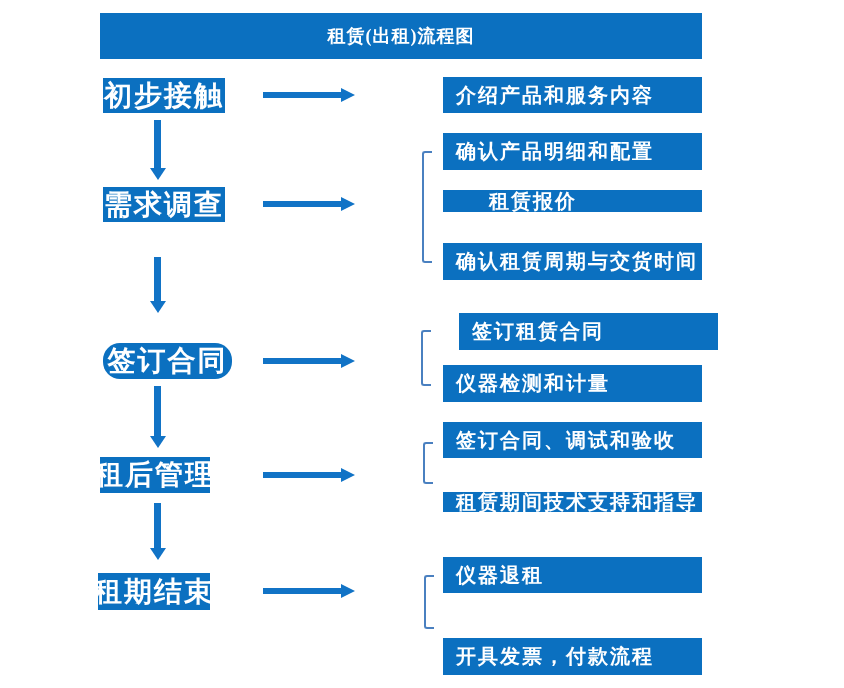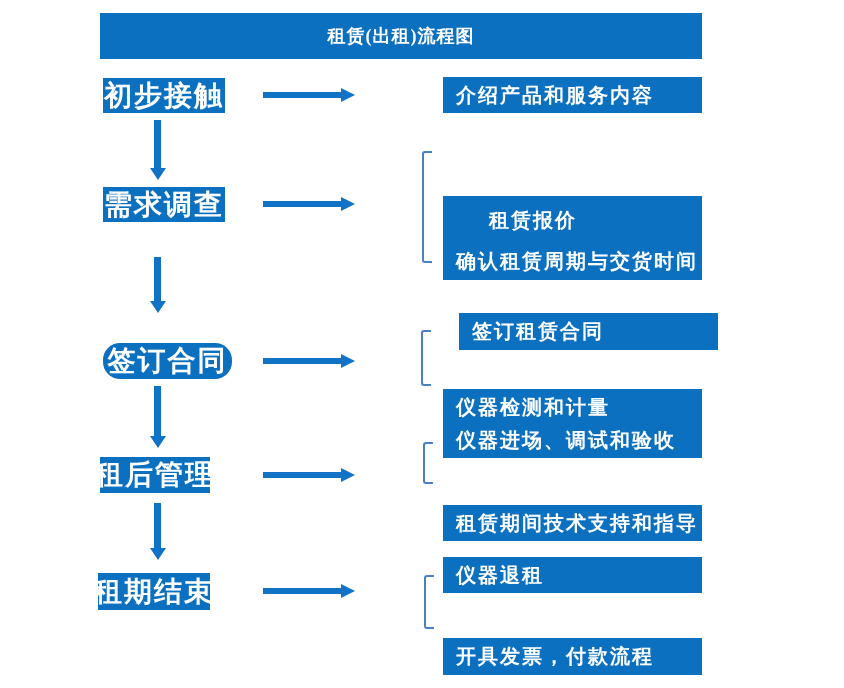--- a/index.html
+++ b/index.html
@@ -44,26 +44,26 @@
   }
   
   .s1{left:103px;top:78px;width:122px;height:35px;}
   .s2{left:103px;top:187px;width:122px;height:35px;}
   .s3{left:103px;top:343px;width:129px;height:36px;border-radius:17px;}
   .s4{left:100px;top:457px;width:110px;height:36px;}
   .s5{left:98px;top:573px;width:112px;height:37px;}
   
   .d0{left:443px;top:77px;width:259px;height:36px;}
   .d1{left:443px;top:133px;width:259px;height:37px;}
-  .d2{left:443px;top:196px;width:259px;height:48px;padding-left:46px;}
+  .d2{left:443px;top:190px;width:259px;height:22px;padding-left:46px;}
   .d3{left:443px;top:243px;width:259px;height:37px;}
   .d4{left:443px;top:313px;width:259px;height:37px;margin-left:16px;}
-  .d5{left:443px;top:365px;width:259px;height:37px;margin-top:24px;}
+  .d5{left:443px;top:365px;width:259px;height:37px;}
   .d6{left:443px;top:422px;width:259px;height:36px;}
-  .d7{left:443px;top:492px;width:259px;height:36px;margin-top:13px;}
+  .d7{left:443px;top:492px;width:259px;height:20px;}
   .d8{left:443px;top:557px;width:259px;height:36px;}
   .d9{left:443px;top:610px;width:259px;height:37px;margin-top:28px;}
   
   .h-arrow{position:absolute;width:92px;height:14px;left:263px;}
   .h-arrow .shaft{position:absolute;left:0;top:4px;width:78px;height:6px;background:var(--arrow-blue);}
   .h-arrow .head{position:absolute;left:78px;top:0;width:0;height:0;
     border-left:14px solid var(--arrow-blue);
     border-top:7px solid transparent;border-bottom:7px solid transparent;}
   .ha1{top:88px;} .ha2{top:197px;} .ha3{top:354px;} .ha4{top:468px;} .ha5{top:584px;}
   
@@ -140,22 +140,23 @@
       <div class="shaft"></div>
       <div class="head"></div>
     </div>
 
   <div class="bracket b2"></div>
   <div class="bracket b3"></div>
   <div class="bracket b4"></div>
   <div class="bracket b5"></div>
 
   <div class="box detail d0">介绍产品和服务内容</div>
+  <div class="box detail d1">确认产品明细和配置</div>
   <div class="box detail d2">租赁报价</div>
   <div class="box detail d3">确认租赁周期与交货时间</div>
   <div class="box detail d4">签订租赁合同</div>
   <div class="box detail d5">仪器检测和计量</div>
-  <div class="box detail d6">仪器进场、调试和验收</div>
+  <div class="box detail d6">签订合同、调试和验收</div>
   <div class="box detail d7">租赁期间技术支持和指导</div>
   <div class="box detail d8">仪器退租</div>
   <div class="box detail d9">开具发票，付款流程</div>
 
 </div>
 
 </body></html>

